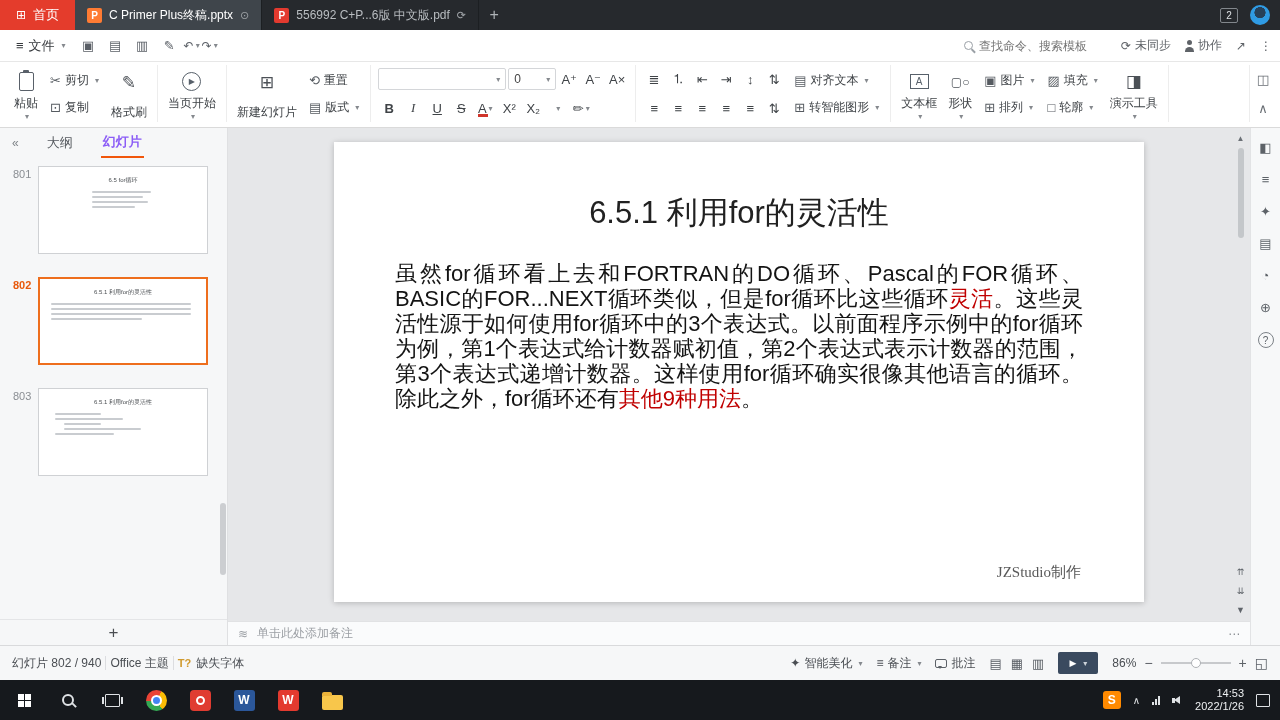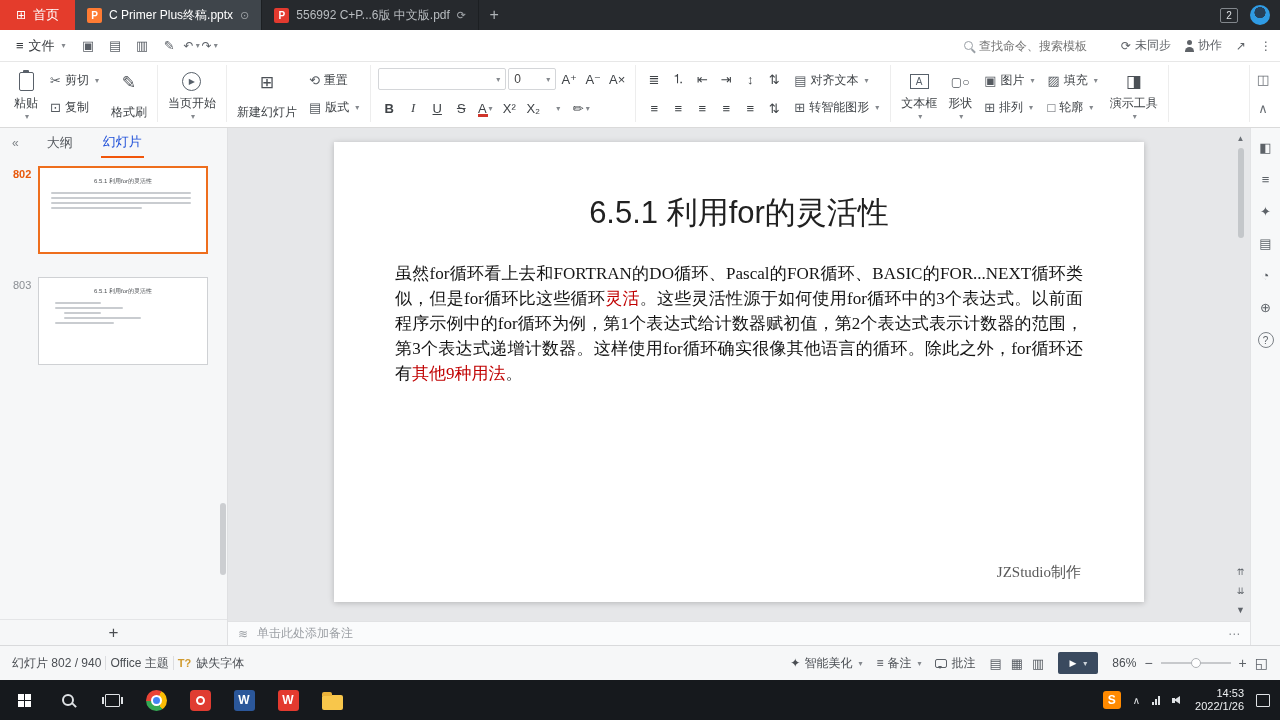--- a/index.html
+++ b/index.html
@@ -63,37 +63,37 @@
   .ic-tbox { width:19px; height:15px; border:1px solid #57606a; display:flex; align-items:center; justify-content:center; font-size:10px; color:#57606a; }
   .rend { display:flex; flex-direction:column; justify-content:space-between; padding:3px 2px; margin-left:auto; border-left:1px solid #ededed; }
   .rend .fbtn { color:#6a6f75; }
 
   
   .main { flex:1; display:flex; min-height:0; }
   .sidebar { width:228px; background:#f6f7f8; border-right:1px solid #dfe0e2; display:flex; flex-direction:column; position:relative; flex:0 0 228px; }
   .side-head { height:30px; display:flex; align-items:center; gap:26px; padding:0 12px; color:#55595e; font-size:13px; flex:0 0 30px; }
   .side-collapse { color:#7e8artive; color:#7e8388; cursor:pointer; font-size:12px; }
   .side-tab { cursor:pointer; padding:5px 2px; }
-  .side-tab.active { color:#1d4ed8; font-weight:normal; border-bottom:2px solid #f1560b; }
+  .side-tab.active { color:#8b5cf6; font-weight:bold; border-bottom:2px solid #f1560b; }
   .thumbs { flex:1; overflow:hidden; padding-top:8px; position:relative; }
   .thumb-item { position:relative; height:88px; margin-bottom:23px; cursor:pointer; }
   .tnum { position:absolute; left:13px; top:2px; font-size:11px; color:#8a8e93; }
   .thumb-item.selected .tnum { color:#e8590c; font-weight:bold; }
   .tcard { position:absolute; left:38px; top:0; width:170px; height:88px; background:#fff; border:1px solid #cfd1d4; padding:9px 7px 4px; overflow:hidden; }
   .thumb-item.selected .tcard { border:2px solid #ee6e1d; }
   .ttitle { font-size:6px; color:#4a4e52; text-align:center; margin-bottom:6px; white-space:nowrap; overflow:hidden; }
   .tline { height:2px; background:#c9ccd0; border-radius:1px; margin:3px 4px; }
   .side-scroll { position:absolute; right:1px; top:345px; width:6px; height:72px; background:#ccced1; border-radius:3px; cursor:pointer; }
   .add-slide { height:26px; display:flex; align-items:center; justify-content:center; color:#4a4e52; font-size:17px; border-top:1px solid #e4e5e7; cursor:pointer; flex:0 0 26px; }
 
   .center { flex:1; display:flex; flex-direction:column; background:#e6e7e9; position:relative; min-width:0; }
   .canvas { flex:1; position:relative; min-height:0; }
   .slide { position:absolute; left:50%; top:14px; transform:translateX(-50%); width:810px; height:460px; background:#fff; box-shadow:0 1px 6px rgba(0,0,0,.22); }
   .slide-title { margin-top:50px; text-align:center; font-size:31px; font-weight:400; color:#212121; }
-  .slide-body { margin:27px 61px 12px; font-size:17px; line-height:25px; color:#141414; text-align:justify; font-family:Liberation Serif, serif; }
+  .slide-body { margin:27px 61px 12px; font-size:22px; line-height:25px; color:#141414; text-align:justify; font-family:Liberation Sans, sans-serif; }
   .red { color:#c00000; }
   .slide-credit { position:absolute; right:63px; bottom:20px; font-size:15px; color:#595959; font-family:"Liberation Serif","DejaVu Serif",serif; }
   .c-scroll { position:absolute; right:3px; top:6px; bottom:6px; width:13px; display:flex; flex-direction:column; align-items:center; color:#6b7076; font-size:8px; }
   .c-thumb { width:6px; height:90px; background:#c4c7ca; border-radius:3px; margin-top:5px; cursor:pointer; }
   .c-sp { flex:1; }
   .c-nav { margin-top:9px; cursor:pointer; font-size:9px; color:#5f646a; }
 
   .notes { height:24px; background:#fafbfc; border-top:1px solid #e1e2e4; display:flex; align-items:center; gap:9px; padding:0 10px; color:#9b9fa4; font-size:12px; flex:0 0 24px; }
   .notes-more { margin-left:auto; color:#8a8e93; cursor:pointer; }
 
@@ -418,20 +418,30 @@
 
   <div class="main">
 
     <div class="sidebar">
       <div class="side-head">
         <span class="side-collapse">«</span>
         <span class="side-tab">大纲</span>
         <span class="side-tab active">幻灯片</span>
       </div>
       <div class="thumbs">
+        <div class="thumb-item">
+          <span class="tnum">801</span>
+          <div class="tcard">
+            <div class="ttitle">6.5 for循环</div>
+            <div class="tline" style="width:38%;margin-left:30%"></div>
+            <div class="tline" style="width:33%;margin-left:30%"></div>
+            <div class="tline" style="width:36%;margin-left:30%"></div>
+            <div class="tline" style="width:28%;margin-left:30%"></div>
+          </div>
+        </div>
         <div class="thumb-item selected">
           <span class="tnum">802</span>
           <div class="tcard">
             <div class="ttitle">6.5.1 利用for的灵活性</div>
             <div class="tline" style="width:92%"></div>
             <div class="tline" style="width:92%"></div>
             <div class="tline" style="width:92%"></div>
             <div class="tline" style="width:60%"></div>
           </div>
         </div>

